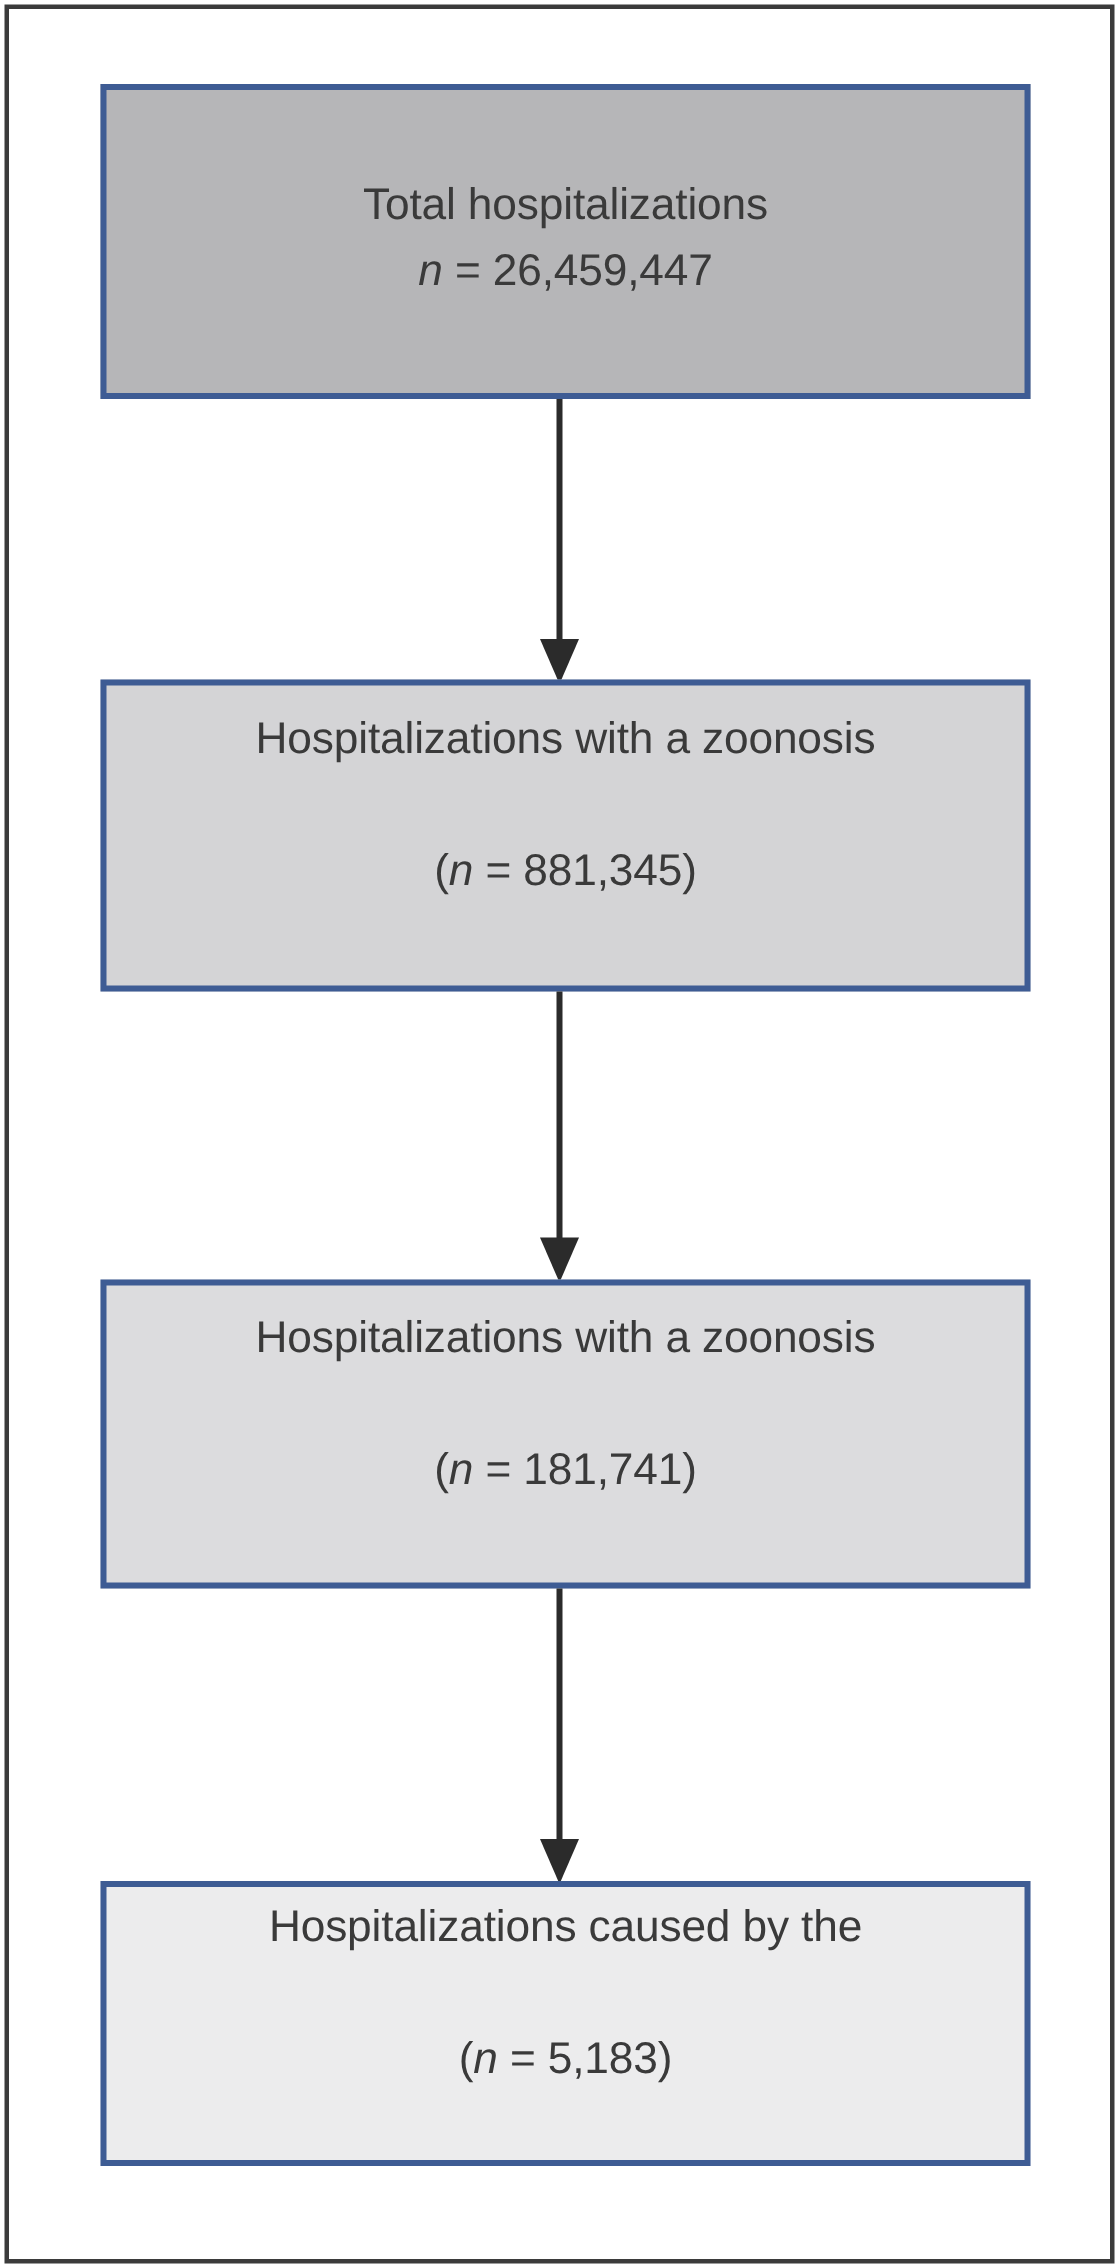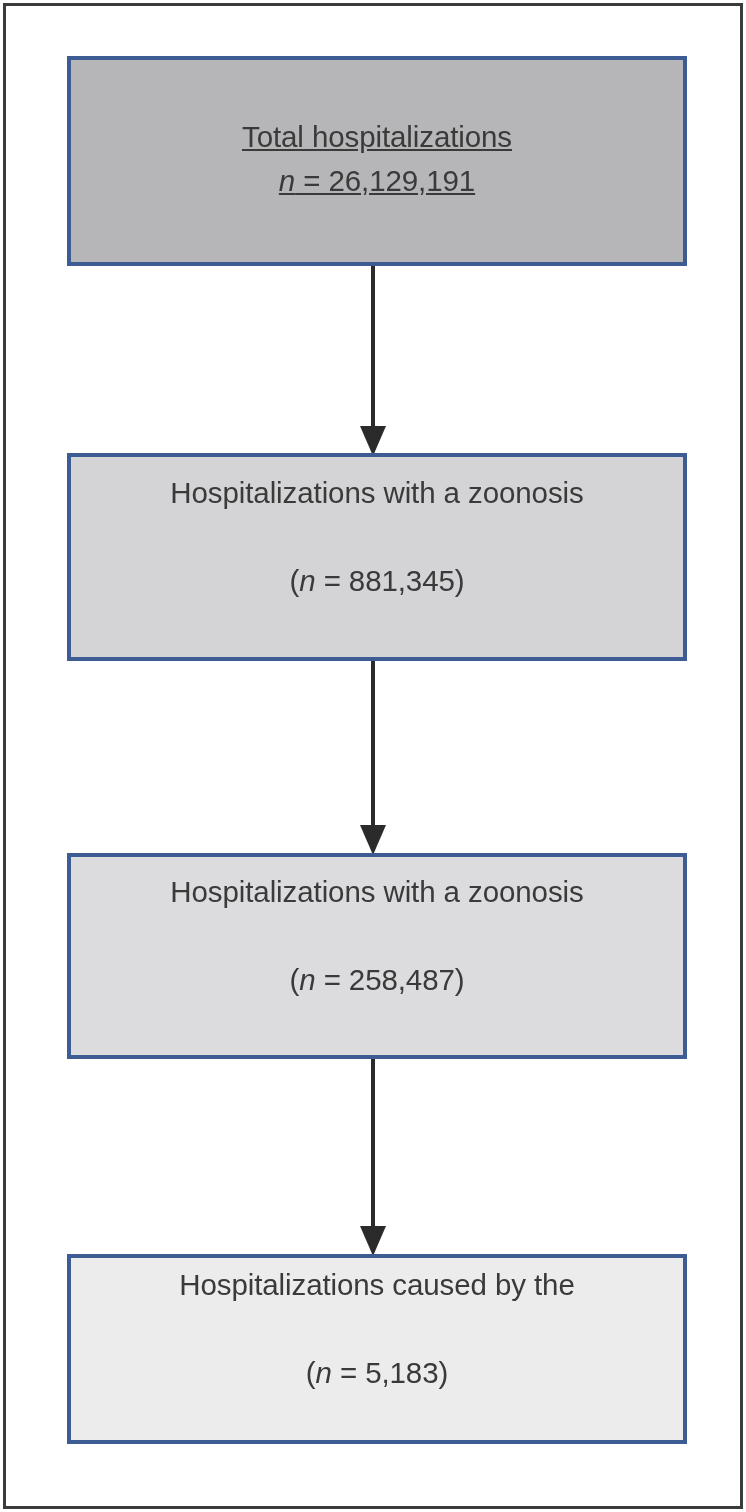--- a/index.html
+++ b/index.html
@@ -53,21 +53,21 @@
     letter-spacing: -0.1px;
     padding: 0 14px;
   }
 
   .flow-box .box-text .n-italic {
     font-style: italic;
   }
 
   
   #box-total          { left: 61px;  top: 50px;   width: 620px; height: 210px; background: #b6b6b8; }
-  #box-total .box-text{ transform: translateY(-2px); text-decoration: underline; }
+  #box-total .box-text{ transform: translateY(-2px); }
 
   #box-any-dx         { left: 61px;  top: 447px;  width: 620px; height: 208px; background: #d4d4d6; }
   #box-any-dx .box-text { transform: translateY(-20px); }
 
   #box-main-cause     { left: 61px;  top: 847px;  width: 620px; height: 206px; background: #dcdcde; }
   #box-main-cause .box-text { transform: translateY(-20px); }
 
   #box-selected       { left: 61px;  top: 1248px; width: 620px; height: 190px; background: #ececed; }
   #box-selected .box-text { transform: translateY(-20px); }
 
@@ -109,21 +109,21 @@
 </style>
 </head>
 <body>
 
 <div class="figure-frame">
   <div class="flow-canvas">
 
     <div class="flow-box" id="box-total">
       <div class="box-text">
         <span>Total hospitalizations</span><br>
-        <span class="n-italic">n</span><span> = 26,129,191</span>
+        <span class="n-italic">n</span><span> = 26,459,447</span>
       </div>
     </div>
 
     <div class="connector" id="arrow-1">
       <div class="shaft"></div>
       <div class="head"></div>
     </div>
 
     <div class="flow-box" id="box-any-dx">
       <div class="box-text">
@@ -135,21 +135,21 @@
 
     <div class="connector" id="arrow-2">
       <div class="shaft"></div>
       <div class="head"></div>
     </div>
 
     <div class="flow-box" id="box-main-cause">
       <div class="box-text">
         <span>Hospitalizations with a zoonosis</span><br>
         <br>
-        <span>(</span><span class="n-italic">n</span><span> = 258,487)</span>
+        <span>(</span><span class="n-italic">n</span><span> = 181,741)</span>
       </div>
     </div>
 
     <div class="connector" id="arrow-3">
       <div class="shaft"></div>
       <div class="head"></div>
     </div>
 
     <div class="flow-box" id="box-selected">
       <div class="box-text">

